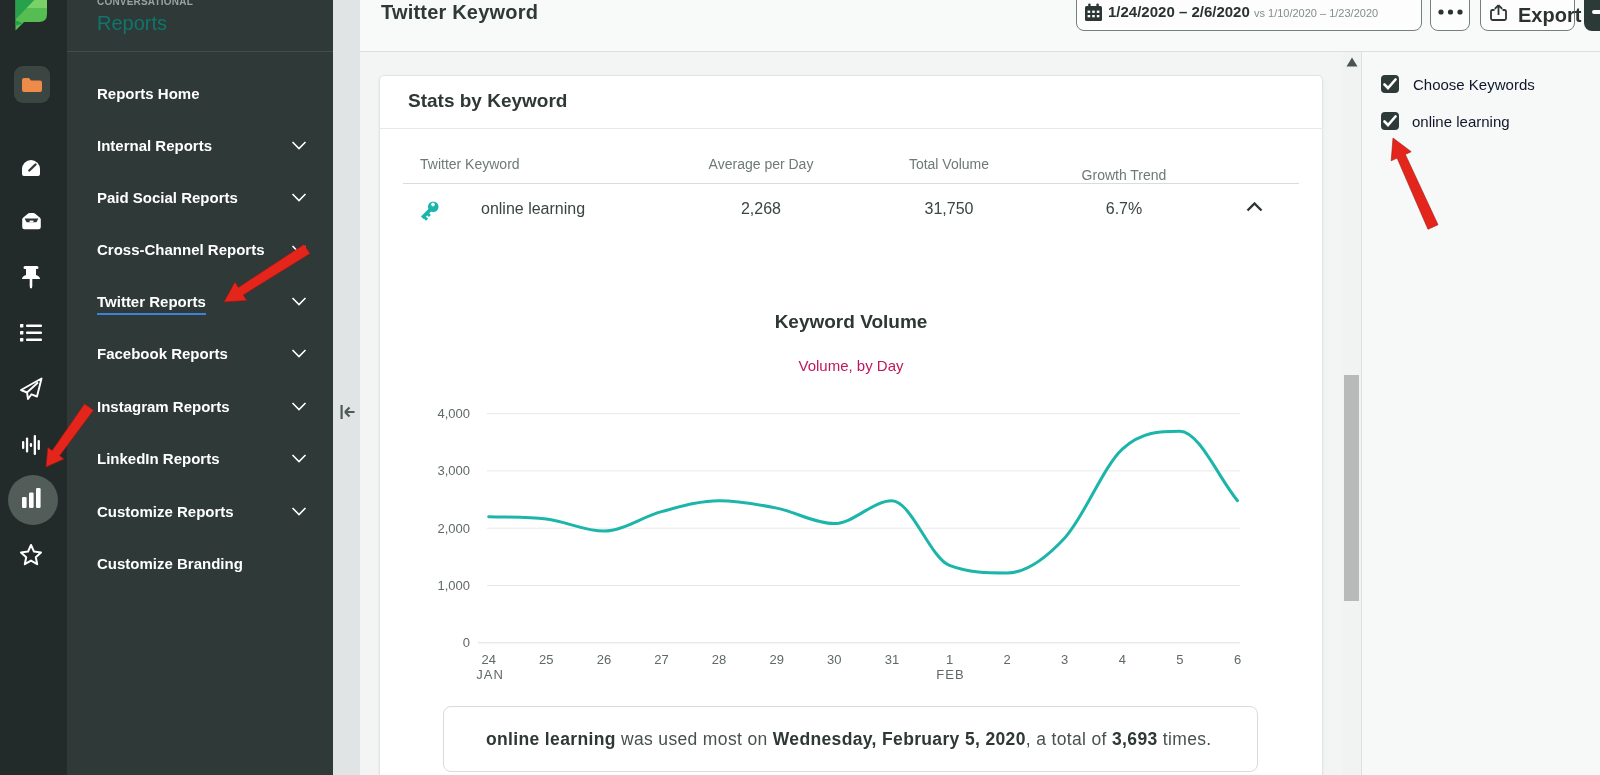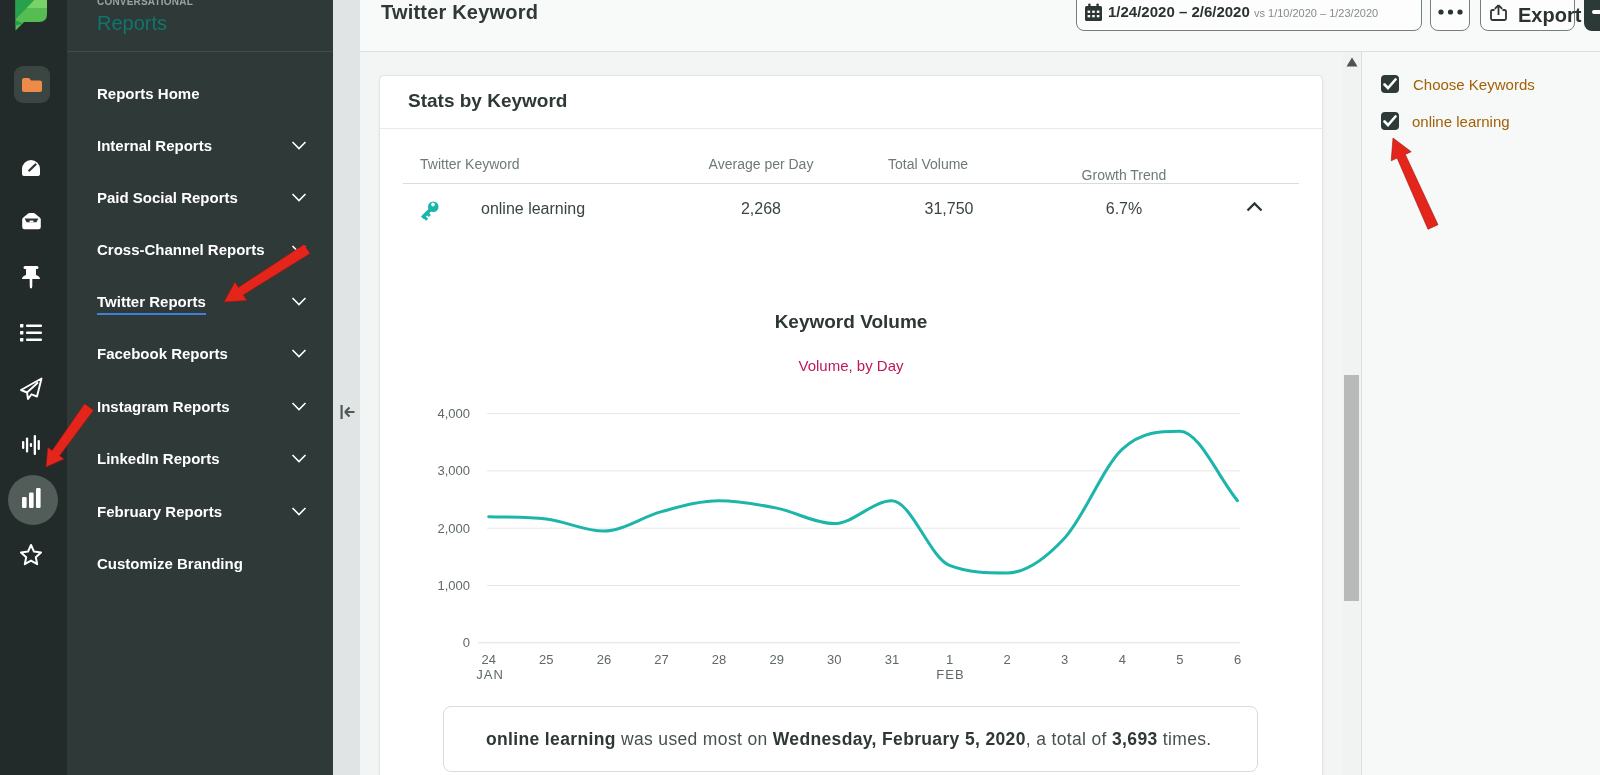--- a/index.html
+++ b/index.html
@@ -43,38 +43,38 @@
   #callout-txt { left:486px; top:729px; font-size:17.5px; letter-spacing:0.35px; color:#47514f; } #callout-txt b { color:#2e3836; }
 
   
   #sb-track { left:1343px; top:52px; width:17px; height:723px; background:#f1f2f2; }
   #sb-thumb { left:1344px; top:375px; width:15px; height:226px; background:#b8bab9; }
 
   
   #panel { left:1361px; top:52px; width:239px; height:723px; background:#f7f8f8; border-left:1px solid #dcdfde; }
   .cb { position:absolute; left:1381px; width:18px; height:18px; background:#2e3a38; border-radius:4px; }
   .cb svg { display:block; margin:3px 0 0 2px; }
-  .cb-lbl { position:absolute; font-size:15px; color:#a16207;text-align:center; }
+  .cb-lbl { position:absolute; font-size:15px; color:#0f172a;text-align:center; }
 </style>
 </head>
 <body>
 <div id="rail" class="abs"></div>
 <div id="sidebar" class="abs"></div>
 <div id="sb-conv" class="abs" style="top:-4px;">CONVERSATIONAL</div>
 <div id="sb-title" class="abs">Reports</div>
 <div id="sb-div" class="abs"></div>
 <div class="mi" style="top:85px;">Reports Home</div>
 <div class="mi" style="top:137px;">Internal Reports</div>
 <div class="mi" style="top:189px;">Paid Social Reports</div>
 <div class="mi" style="top:241px;">Cross-Channel Reports</div>
 <div class="mi" style="top:293px;"><span style="border-bottom:2px solid #3f80d8; padding-bottom:3px;">Twitter Reports</span></div>
 <div class="mi" style="top:345px;">Facebook Reports</div>
 <div class="mi" style="top:398px;">Instagram Reports</div>
 <div class="mi" style="top:450px;">LinkedIn Reports</div>
-<div class="mi" style="top:503px;">February Reports</div>
+<div class="mi" style="top:503px;">Customize Reports</div>
 <div class="mi" style="top:555px;">Customize Branding</div>
 <div class="chev" style="top:141px;">
     <svg width="16" height="9" viewBox="0 0 16 9">
       <path d="M1.5 1 L8 7.5 L14.5 1" fill="none" stroke="#fff" stroke-width="1.6"></path>
     </svg>
   </div>
 <div class="chev" style="top:193px;">
     <svg width="16" height="9" viewBox="0 0 16 9">
       <path d="M1.5 1 L8 7.5 L14.5 1" fill="none" stroke="#fff" stroke-width="1.6"></path>
     </svg>
@@ -202,21 +202,21 @@
   <path d="M8.5 11 L8.5 1.2 M8.5 1.2 L4.8 4.9 M8.5 1.2 L12.2 4.9" fill="none" stroke="#2c3634" stroke-width="1.8"></path>
 </svg>
 <div class="abs" style="left:1518px; top:4px; font-size:20px; font-weight:bold; color:#2b3331;">Export</div>
 <div class="abs" style="left:1584px; top:-13px; width:40px; height:44px; background:#2b3a37; border-radius:8px;"></div>
 <div class="abs" style="left:1592px; top:10px; width:12px; height:3.5px; background:#fff; border-radius:2px;"></div>
 <div id="card" class="abs"></div>
 <div id="card-title" class="abs">Stats by Keyword</div>
 <div id="card-div" class="abs"></div>
 <div class="th" style="left:420px;">Twitter Keyword</div>
 <div class="th" style="left:700px; width:122px; text-align:center;">Average per Day</div>
-<div class="th" style="left:888px; width:122px; ">Total Volume</div>
+<div class="th" style="left:888px; width:122px; text-align:center;">Total Volume</div>
 <div class="th" style="left:1063px; width:122px; text-align:center;margin-top:11px;">Growth Trend</div>
 <div id="tbl-div" class="abs"></div>
 <div class="td" style="left:481px;">online learning</div>
 <div class="td" style="left:700px; width:122px; text-align:center;">2,268</div>
 <div class="td" style="left:888px; width:122px; text-align:center;">31,750</div>
 <div class="td" style="left:1063px; width:122px; text-align:center;">6.7%</div>
 <div id="ch-title" class="abs">Keyword Volume</div>
 <div id="ch-sub" class="abs">Volume, by Day</div>
 <svg class="abs" style="left:400px; top:400px;" width="880" height="290" viewBox="400 400 880 290">
   <g stroke="#e7e8e8" stroke-width="1">

